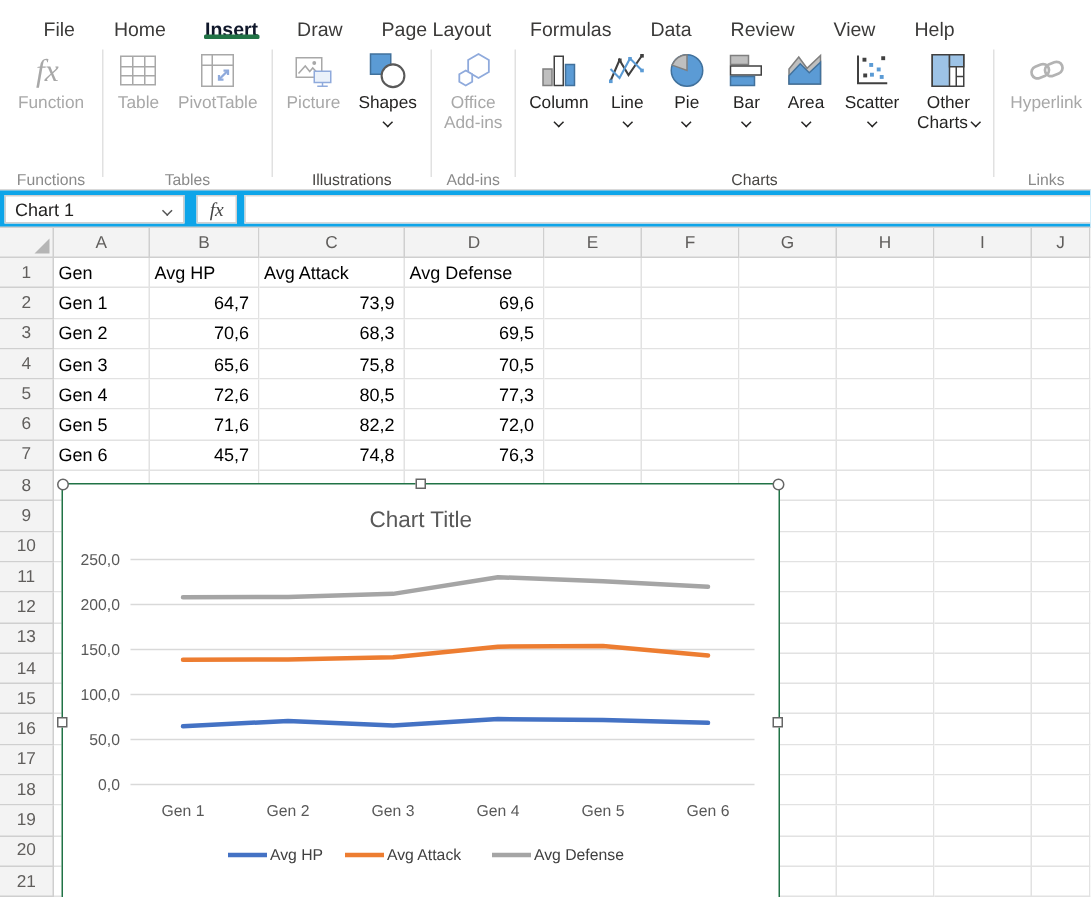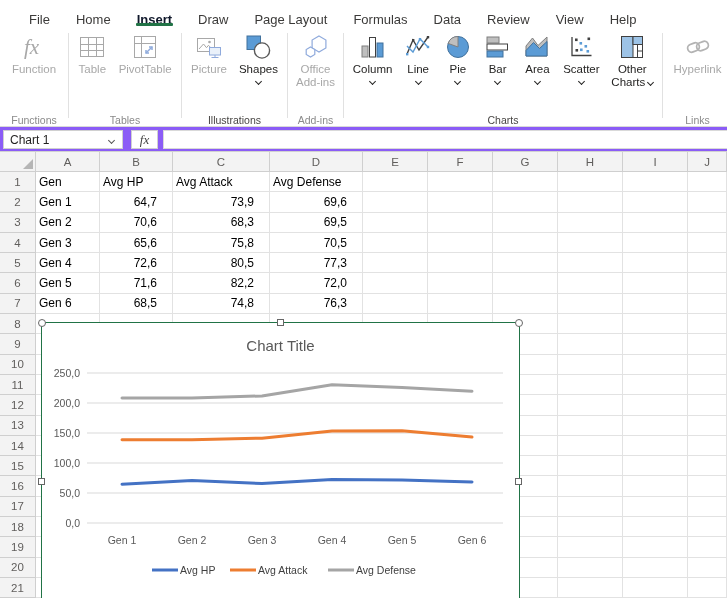--- a/index.html
+++ b/index.html
@@ -33,21 +33,21 @@
   .rbtn .icon { width:28px; height:28px; margin-bottom:2px; }
   .rbtn .icon svg { width:28px; height:28px; display:block; }
   .rbtn .lbl { line-height:13px; text-align:center; white-space:nowrap; }
   .chev { display:inline-block; width:5px; height:5px; border-right:1.4px solid currentColor;
           border-bottom:1.4px solid currentColor; transform:rotate(45deg); }
   .chev.below { margin-top:3px; }
   .chev.inline { margin-left:3px; margin-bottom:1px; }
 
   
   #formula-bar { position:absolute; top:126px; left:0; right:0; height:26px;
-                 background:#8b5cf6; border-top:1px solid #d9d9d9;
+                 background:#0ea5e9; border-top:1px solid #d9d9d9;
                  border-bottom:1px solid #d1d1d1; }
   #name-box { position:absolute; left:3px; top:3px; width:120px; height:19px; background:#fff;
               border:1px solid #d0d0d0; font-size:12px; color:#201f1e; display:flex;
               align-items:center; padding-left:6px; }
   #name-box .chev { position:absolute; right:8px; top:7px; color:#555; }
   #fx-box { position:absolute; left:131px; top:3px; width:27px; height:19px; background:#fff;
             border:1px solid #d0d0d0; display:flex; align-items:center; justify-content:center;
             font-family:"Liberation Serif",serif; font-style:italic; font-size:13px; color:#444; }
   #formula-input { position:absolute; left:163px; top:3px; right:0px; height:19px;
                    background:#fff; border:1px solid #d9d9d9; border-right:none; font-size:12px; }
@@ -57,21 +57,21 @@
   .ghdr, .rowhdr { background:var(--hdrbg); border-right:1px solid #cfcfcf;
                    border-bottom:1px solid #cfcfcf; color:#605e5c; font-size:11.5px;
                    display:flex; align-items:center; justify-content:center; }
   .corner { position:relative; background:var(--hdrbg); border-right:1px solid #cfcfcf;
             border-bottom:1px solid #cfcfcf; }
   .corner::after { content:""; position:absolute; right:2px; bottom:2px;
                    border-left:10px solid transparent; border-bottom:10px solid #b5b5b5; }
   .cell { background:#fff; border-right:1px solid #e2e2e2; border-bottom:1px solid #e2e2e2;
           font-size:12px; color:#000; padding:0 3px; display:flex; align-items:center;
           overflow:hidden; white-space:nowrap; }
-  .cell.num { justify-content:flex-end; padding-right:15px; }
+  .cell.num { justify-content:flex-end; padding-right:6px; }
 
   
   #chart-overlay { position:absolute; left:41px; top:322px; width:479px; height:320px;
                    background:#fff; border:1px solid var(--green); z-index:5; }
   .hdl { position:absolute; width:7px; height:7px; background:#fff; border:1px solid #666;
          z-index:6; }
   .hdl.round { border-radius:50%; width:8px; height:8px; }
 </style>
 </head>
 <body>
@@ -374,21 +374,21 @@
     <div class="cell num">82,2</div>
     <div class="cell num">72,0</div>
     <div class="cell"></div>
     <div class="cell"></div>
     <div class="cell"></div>
     <div class="cell"></div>
     <div class="cell"></div>
     <div class="cell"></div>
     <div class="rowhdr">7</div>
     <div class="cell">Gen 6</div>
-    <div class="cell num">68,5</div>
+    <div class="cell num">45,7</div>
     <div class="cell num">74,8</div>
     <div class="cell num">76,3</div>
     <div class="cell"></div>
     <div class="cell"></div>
     <div class="cell"></div>
     <div class="cell"></div>
     <div class="cell"></div>
     <div class="cell"></div>
     <div class="rowhdr">8</div>
     <div class="cell"></div>

